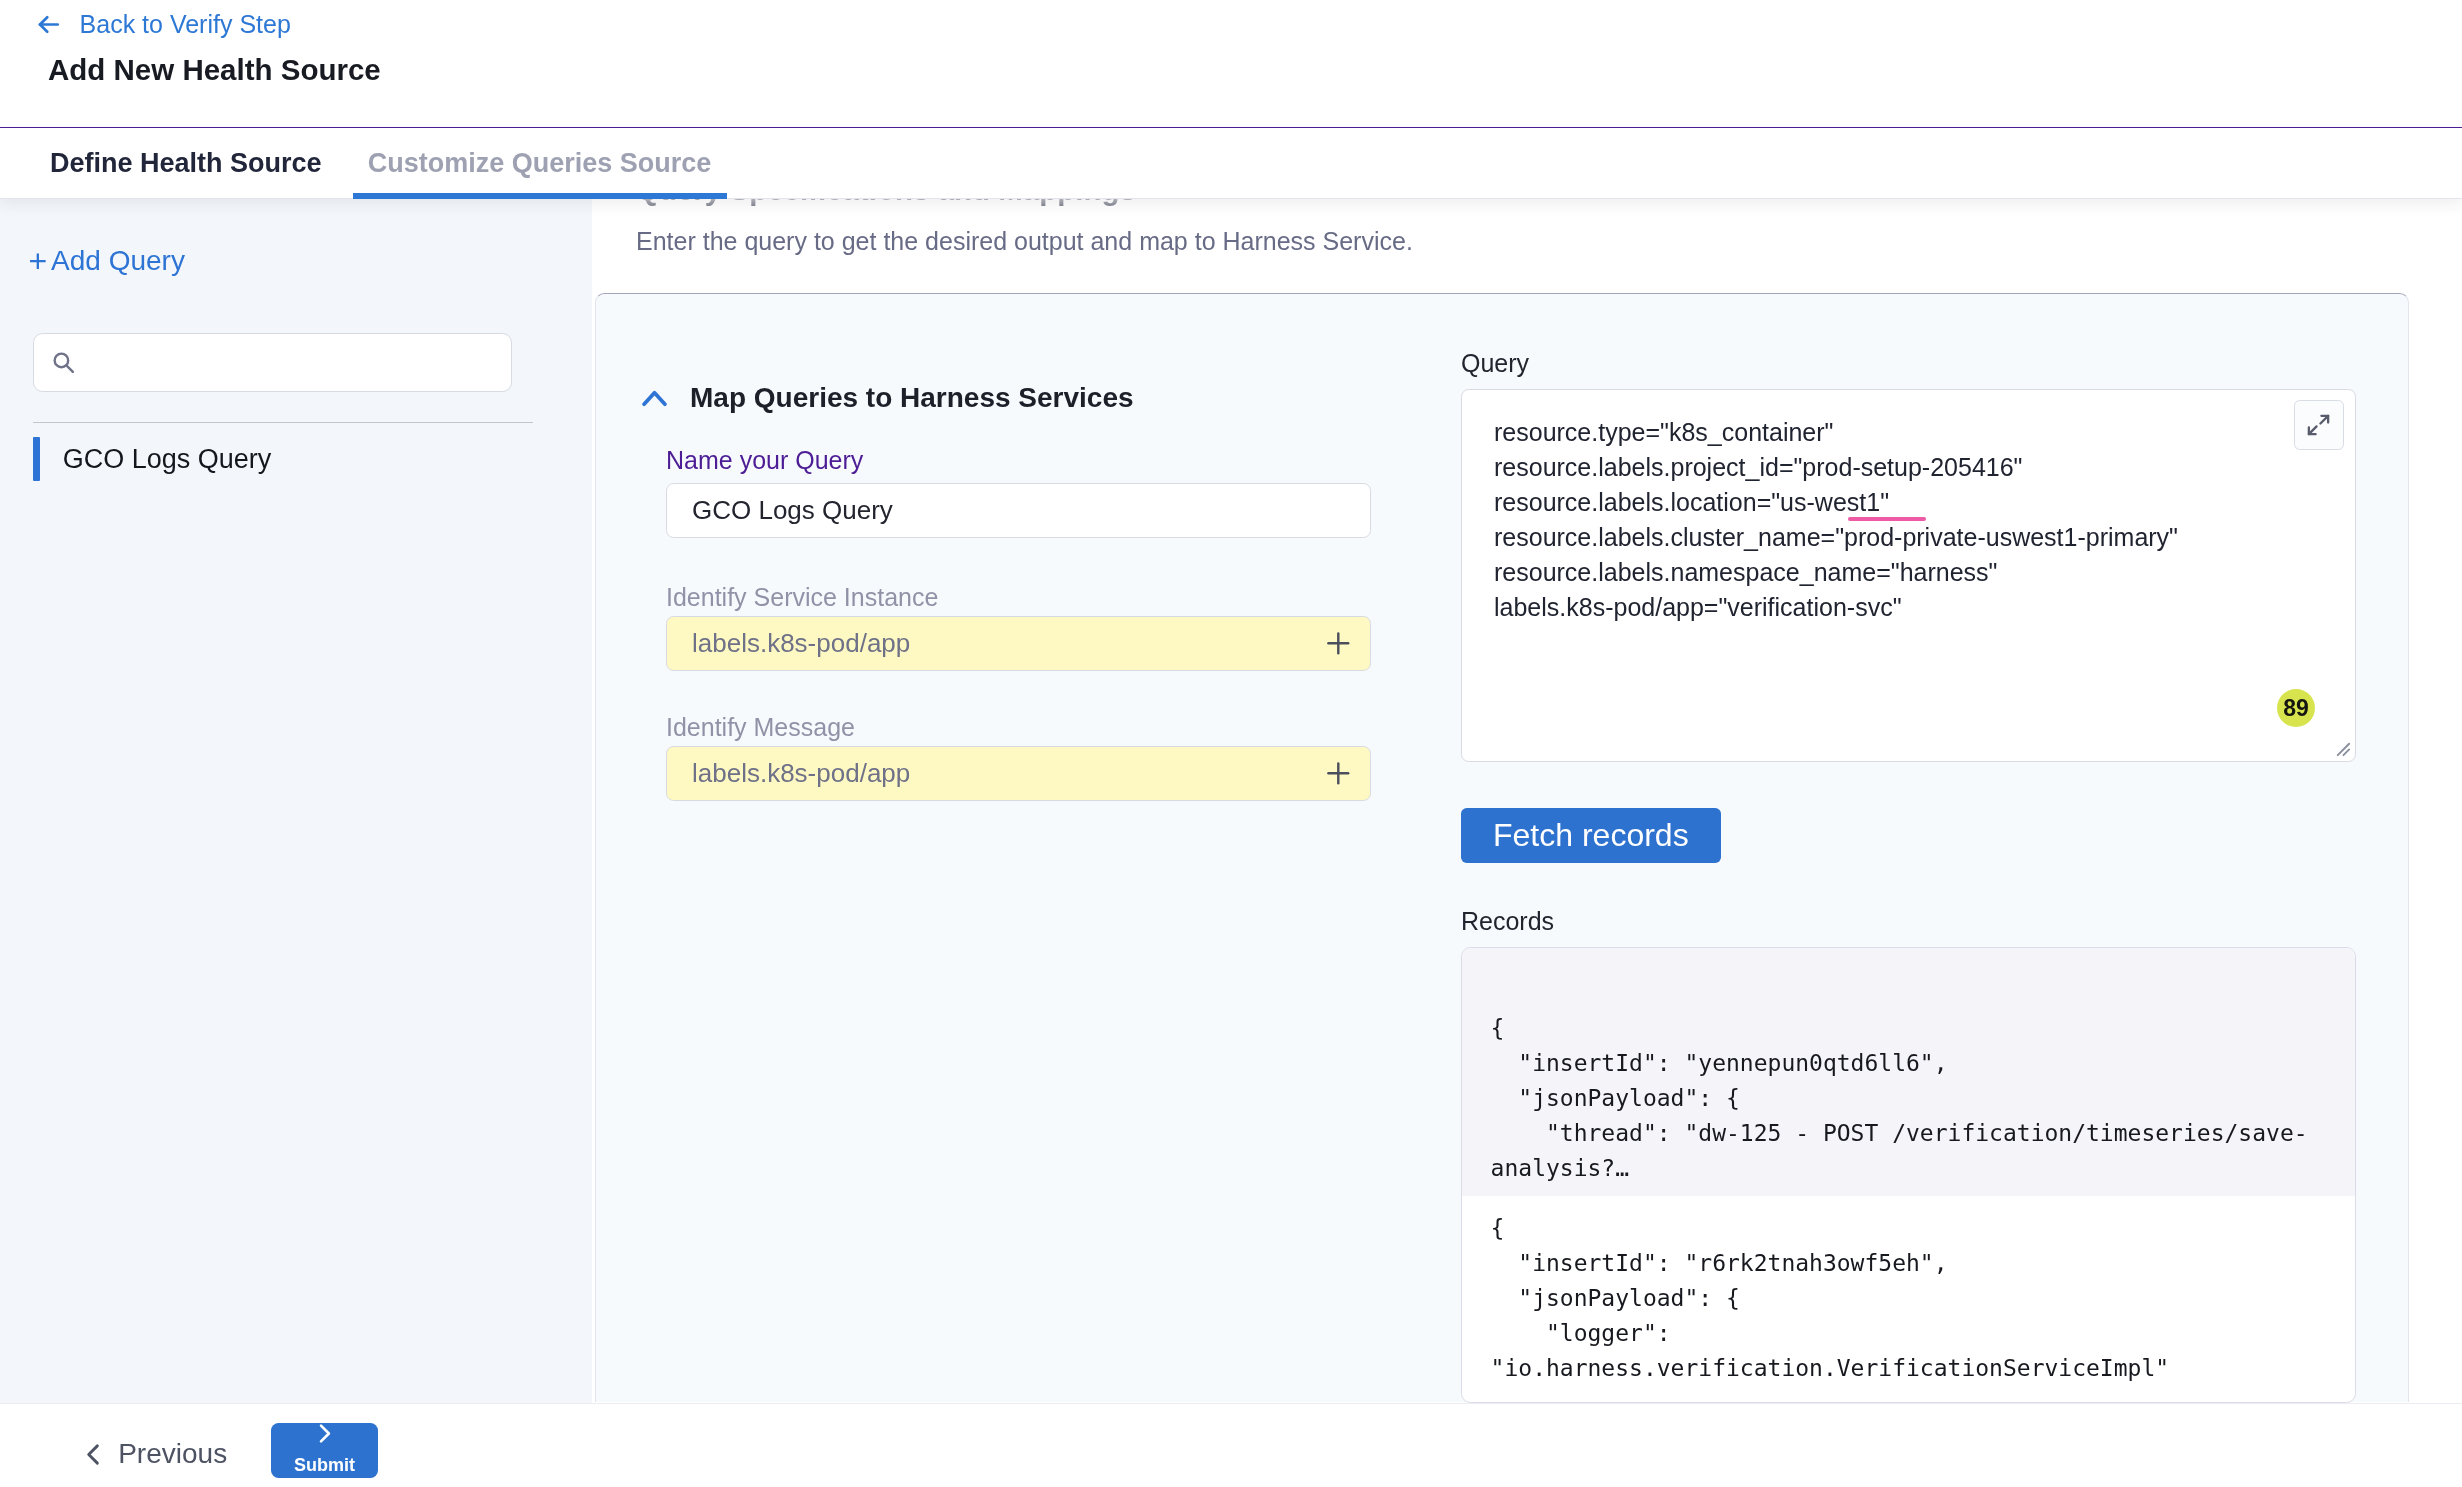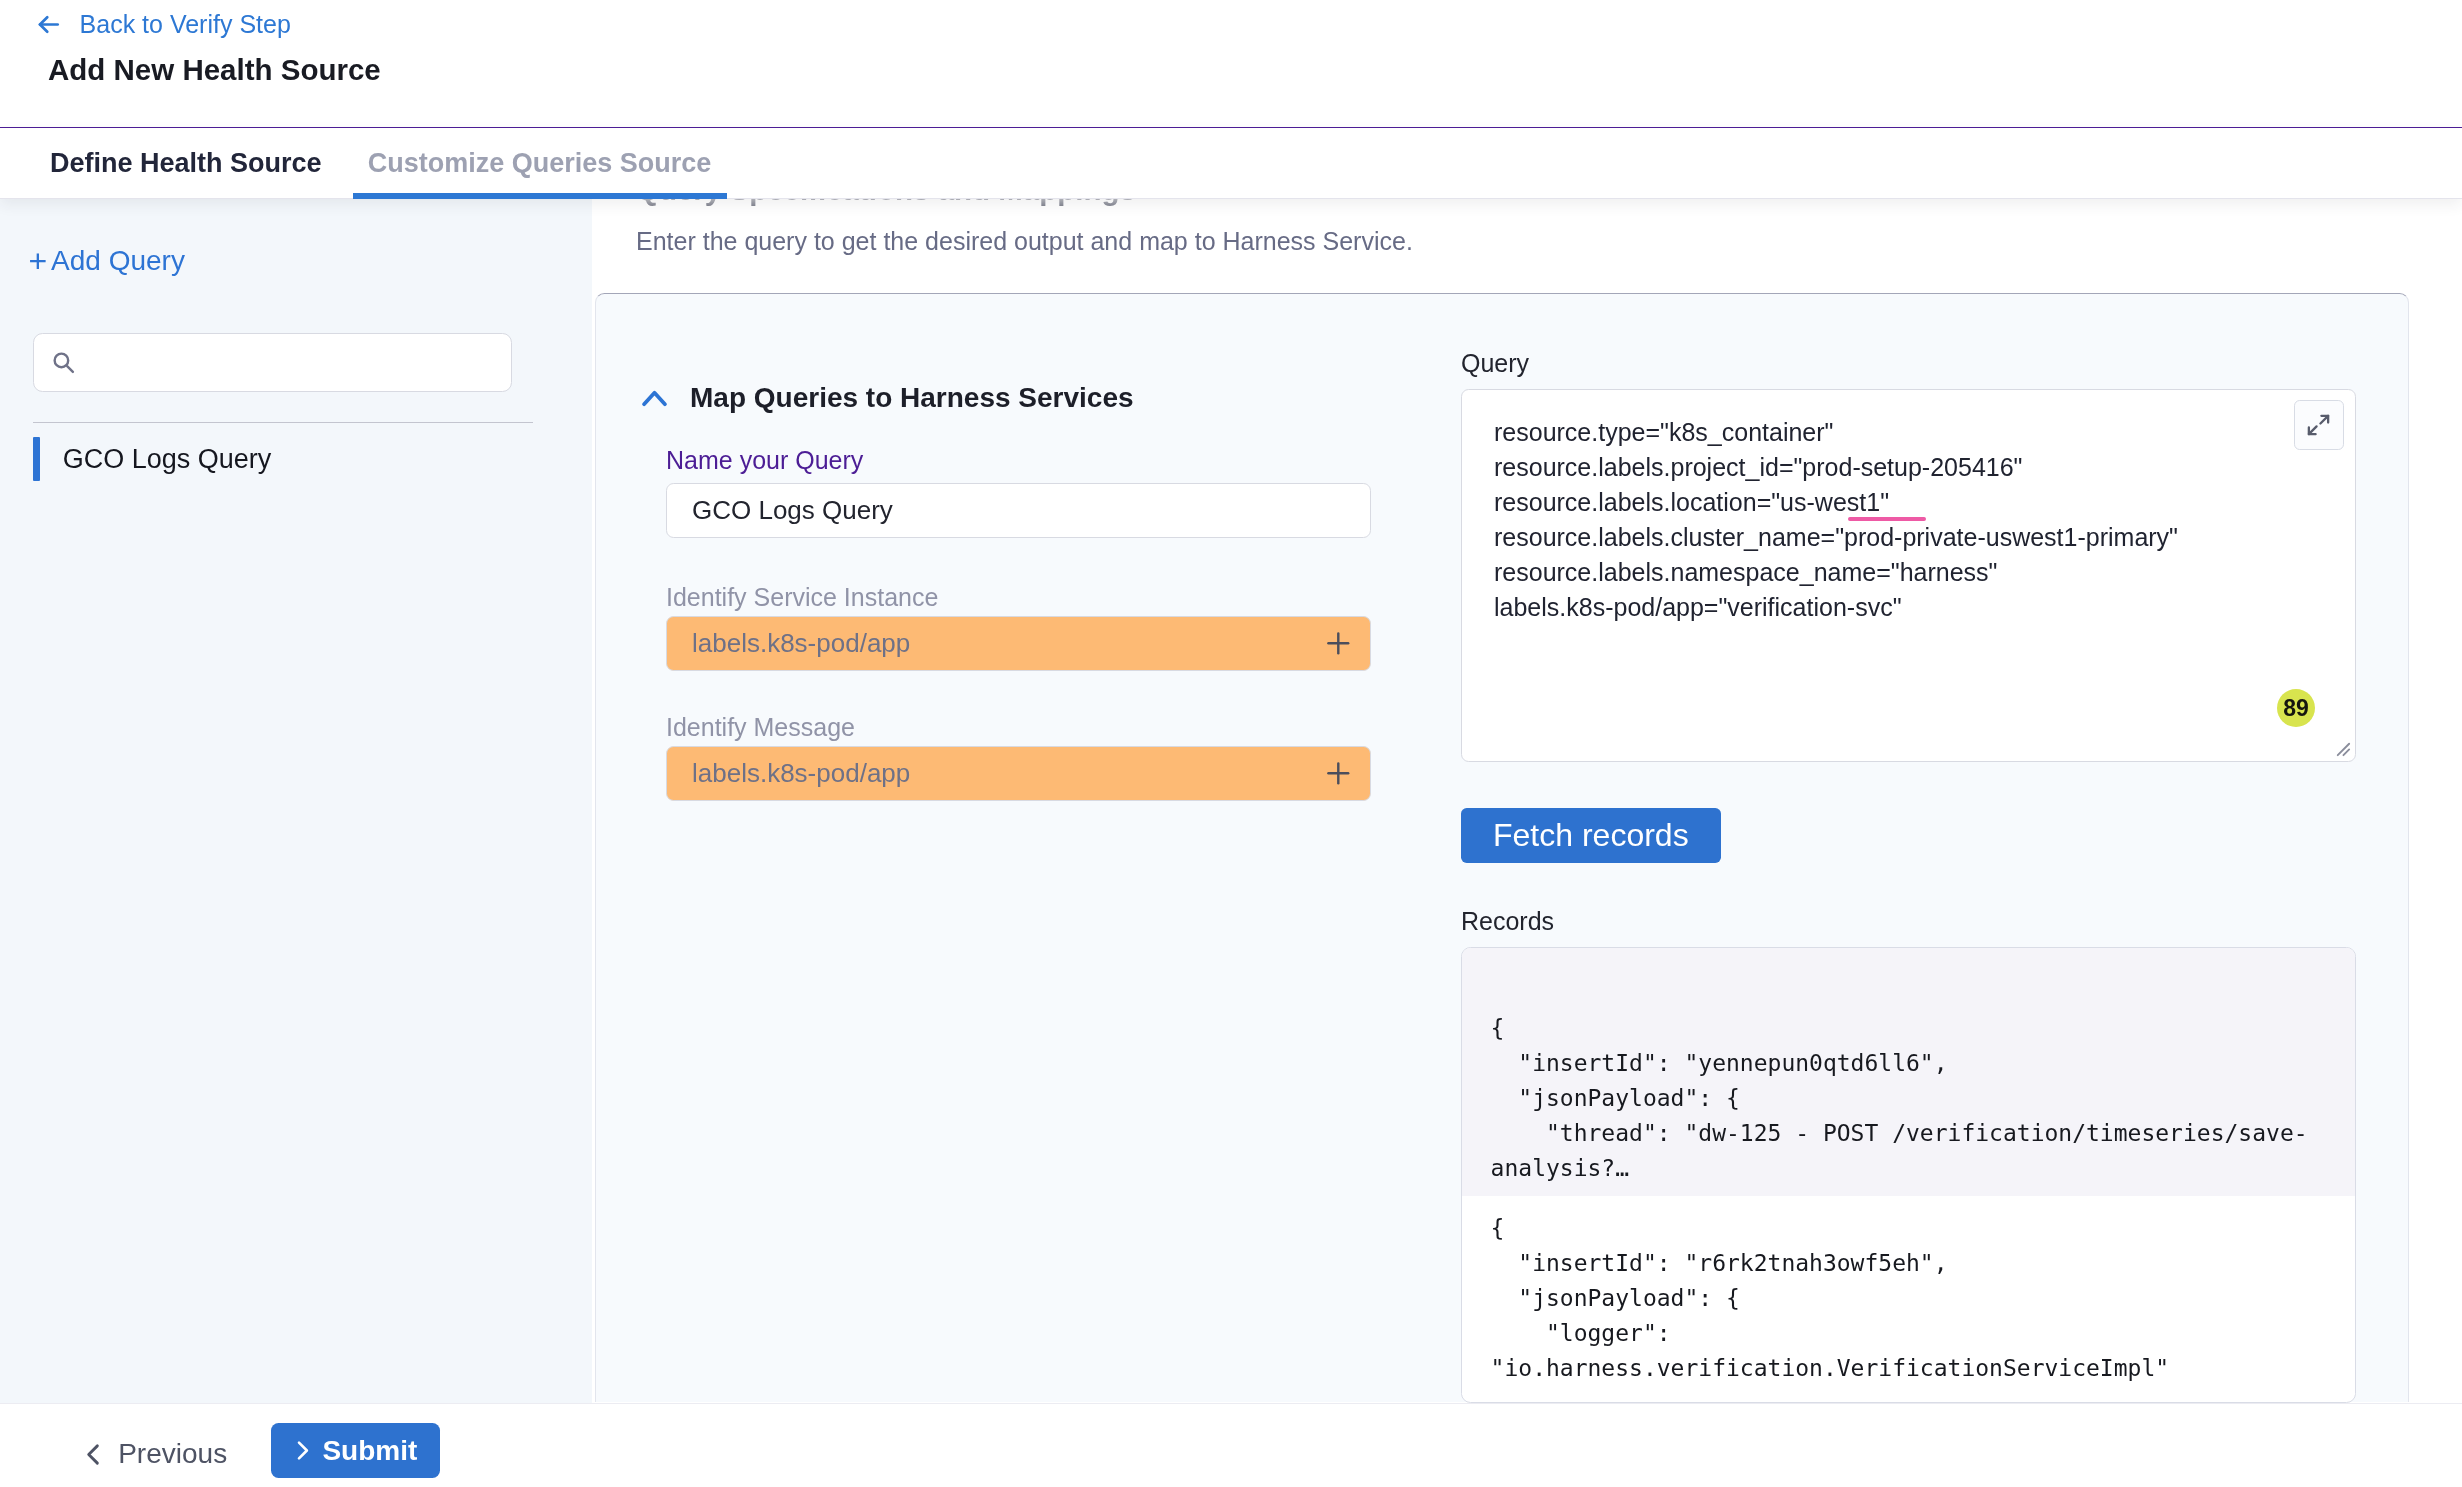--- a/index.html
+++ b/index.html
@@ -48,21 +48,21 @@
           background:#f7fafd; border:1px solid #e2e5ed; border-top:1.9px solid #a3a6b8; border-bottom:none;
           border-radius:9.5px 9.5px 0 0; z-index:1; }
   .sec-header { position:absolute; left:45px; top:88px; display:flex; align-items:center; gap:22px; }
   .sec-title { font-size:28px; font-weight:700; color:#1d1f29; }
   .field-label { position:absolute; font-size:25px; color:#9093a7; }
   .field-label.strong { color:#4c1d95; }
   .text-input { position:absolute; width:705px; height:55px; }
   .text-input input { width:100%; height:100%; border:1px solid #d8dae2; border-radius:7.6px;
                       background:#fff; padding:0 25px; font-size:26px; color:#22242e; outline:none;
                       font-family:"Liberation Sans",sans-serif; }
-  .pfield { position:absolute; width:705px; height:55px; background:#fdba74; border:1px solid #d8dae2;
+  .pfield { position:absolute; width:705px; height:55px; background:#fef9c3; border:1px solid #d8dae2;
             border-radius:7.6px; display:flex; align-items:center; padding:0 17px 0 25px; }
   .pfield input { flex:1; border:none; outline:none; font-size:26px; background:transparent;
                   font-family:"Liberation Sans",sans-serif; color:#42445a; }
   .pfield input::placeholder, .searchbox input::placeholder { color:#6e7187; opacity:1; }
 
   
   .query-label { position:absolute; left:865px; top:55px; font-size:25px; color:#22242e; }
   .query-box { position:absolute; left:865px; top:95px; width:895px; height:373px; background:#fff;
                border:1px solid #d8dae2; border-radius:7.6px; }
   .query-text { padding:25px 32px; font-size:25px; line-height:35px; color:#202330; white-space:pre-wrap; }
@@ -89,23 +89,23 @@
   .record.second { background:#ffffff; padding:15.2px 28.6px 9.5px 28.6px; }
   .show-all { margin-top:3.8px; display:flex; align-items:center; gap:11.4px; color:#2d74d4;
               font-size:25px; cursor:pointer; height:38px; }
 
   
   .footer { position:absolute; left:0; top:1403px; width:2462px; height:85px; background:#fff;
             border-top:1px solid #ececf2; z-index:6; }
   .prev-btn { position:absolute; left:84px; top:34px; display:flex; align-items:center; gap:15.2px;
               color:#4e5364; font-size:28px; cursor:pointer; }
   .submit-btn { position:absolute; left:271px; top:19px; height:55px; padding:0 23px; background:#2e72cf;
-                border:none; border-radius:7.6px; color:#fff; font-size:28px; font-weight:600;
+                border:none; border-radius:7.6px; color:#fff; font-size:18px; font-weight:600;
                 display:inline-flex; align-items:center; gap:11.4px; cursor:pointer;
-                font-family:"Liberation Sans",sans-serif; }
+                font-family:"Liberation Sans",sans-serif;flex-direction:column; }
   svg { display:block; }
 </style>
 </head>
 <body>
 
 <div class="page">
 
   <div class="back-row">
     <span>
       <svg width="28.6" height="25" viewBox="0 0 24 24" fill="none" stroke="#2d78d4" stroke-width="2.6" stroke-linecap="round" stroke-linejoin="round">

